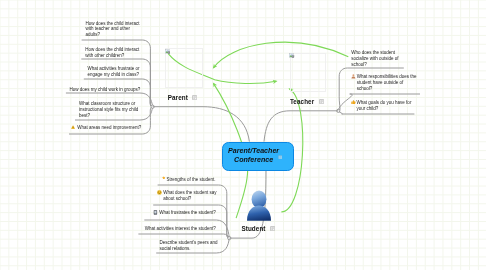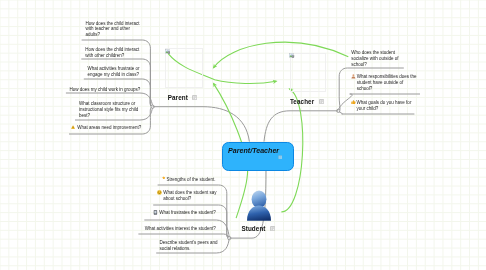--- a/index.html
+++ b/index.html
@@ -140,18 +140,19 @@
        <stop offset="0" stop-color="#7eabdf"></stop>
               <stop offset="0.5" stop-color="#2f62ad"></stop>
        <stop offset="1" stop-color="#12326e"></stop>
             </linearGradient>
    </defs>
    <ellipse cx="14" cy="10.2" rx="7.4" ry="8.8" fill="url(#avH)"></ellipse>
    <path d="M14 16.6 C19.8 16.6 26 21.3 26 31.8 L2 31.8 C2 21.3 8.2 16.6 14 16.6 Z" fill="url(#avB)"></path>
  </svg></span>
       <div style="position: absolute; left: 221.6px; top: 141.6px; width: 72px; height: 29px; border-radius: 6.5px; background: rgb(46, 179, 252); border: 1.7px solid rgb(11, 135, 227); box-sizing: border-box;"></div>
       <div class="central-text" style="left: 221.6px; top: 147.1px; width: 64px;">Parent/Teacher</div>
+      <div class="central-text" style="left: 221.6px; top: 156.2px; width: 64px;">Conference</div>
       <span style="position: absolute; line-height: 0; left: 277.6px; top: 154.1px; opacity: 0.55;"><svg width="4.6" height="4.6" viewBox="0 0 16 16">
           <rect x="1.4" y="1.4" width="13.2" height="13.2" rx="1.2" fill="#fafafa" stroke="#8e8e8e" stroke-width="1.4"></rect>
           <path d="M4.2 5 L11.8 5 M4.2 8 L11.8 8 M4.2 11 L9.4 11" stroke="#8e8e8e" stroke-width="1.1"></path>
         </svg></span>
     </div>
 </div>
 
 </body></html>

